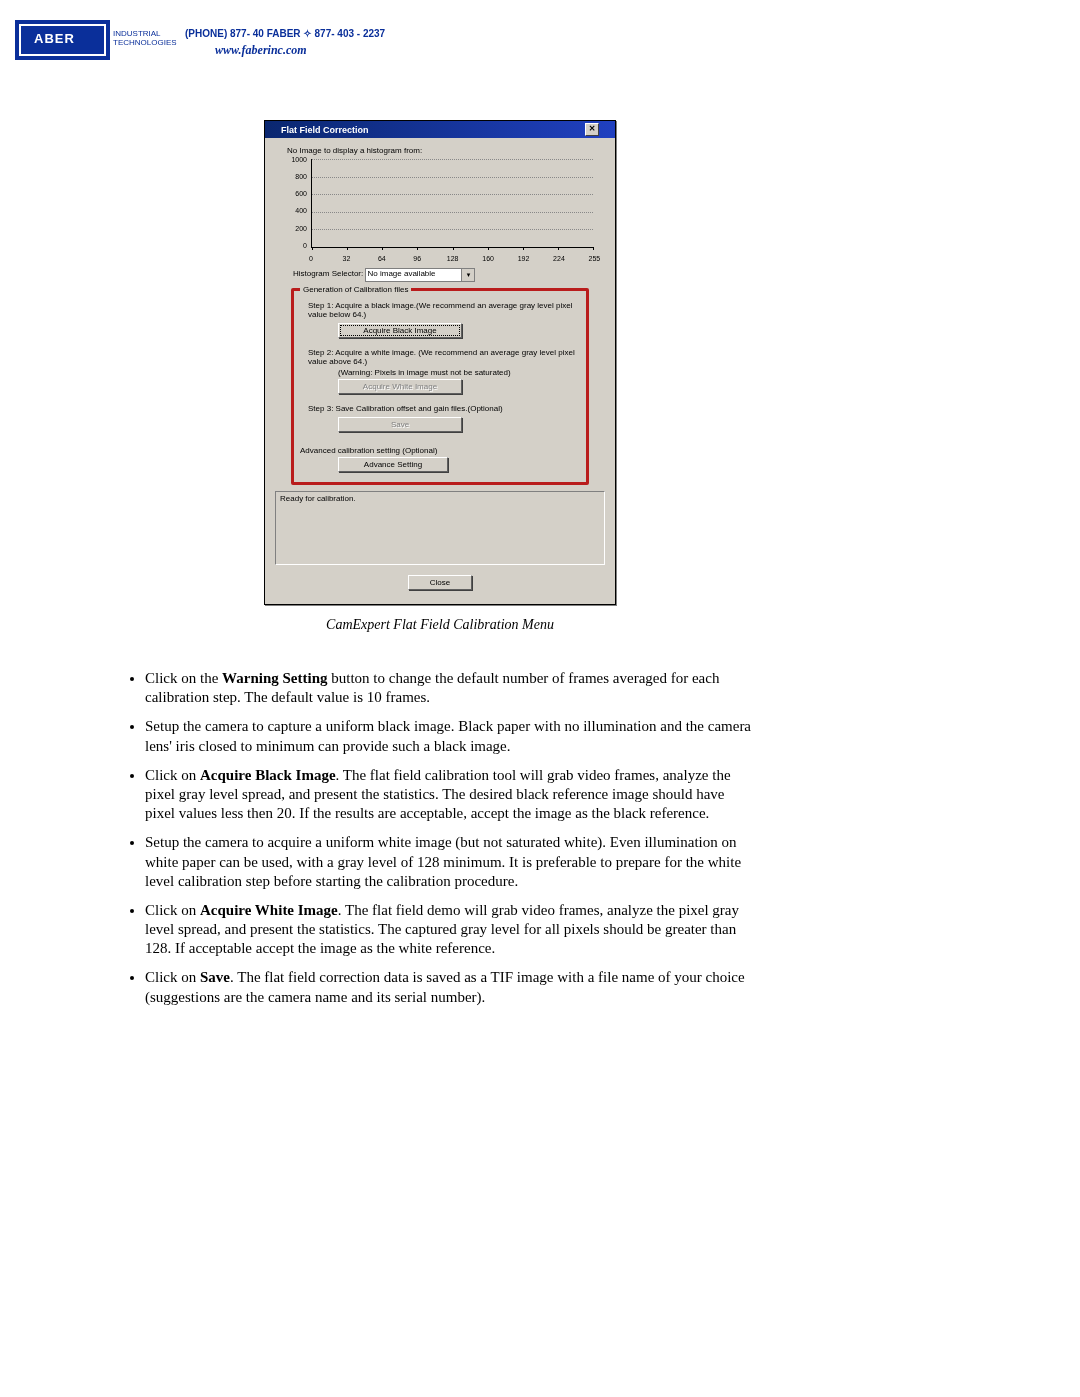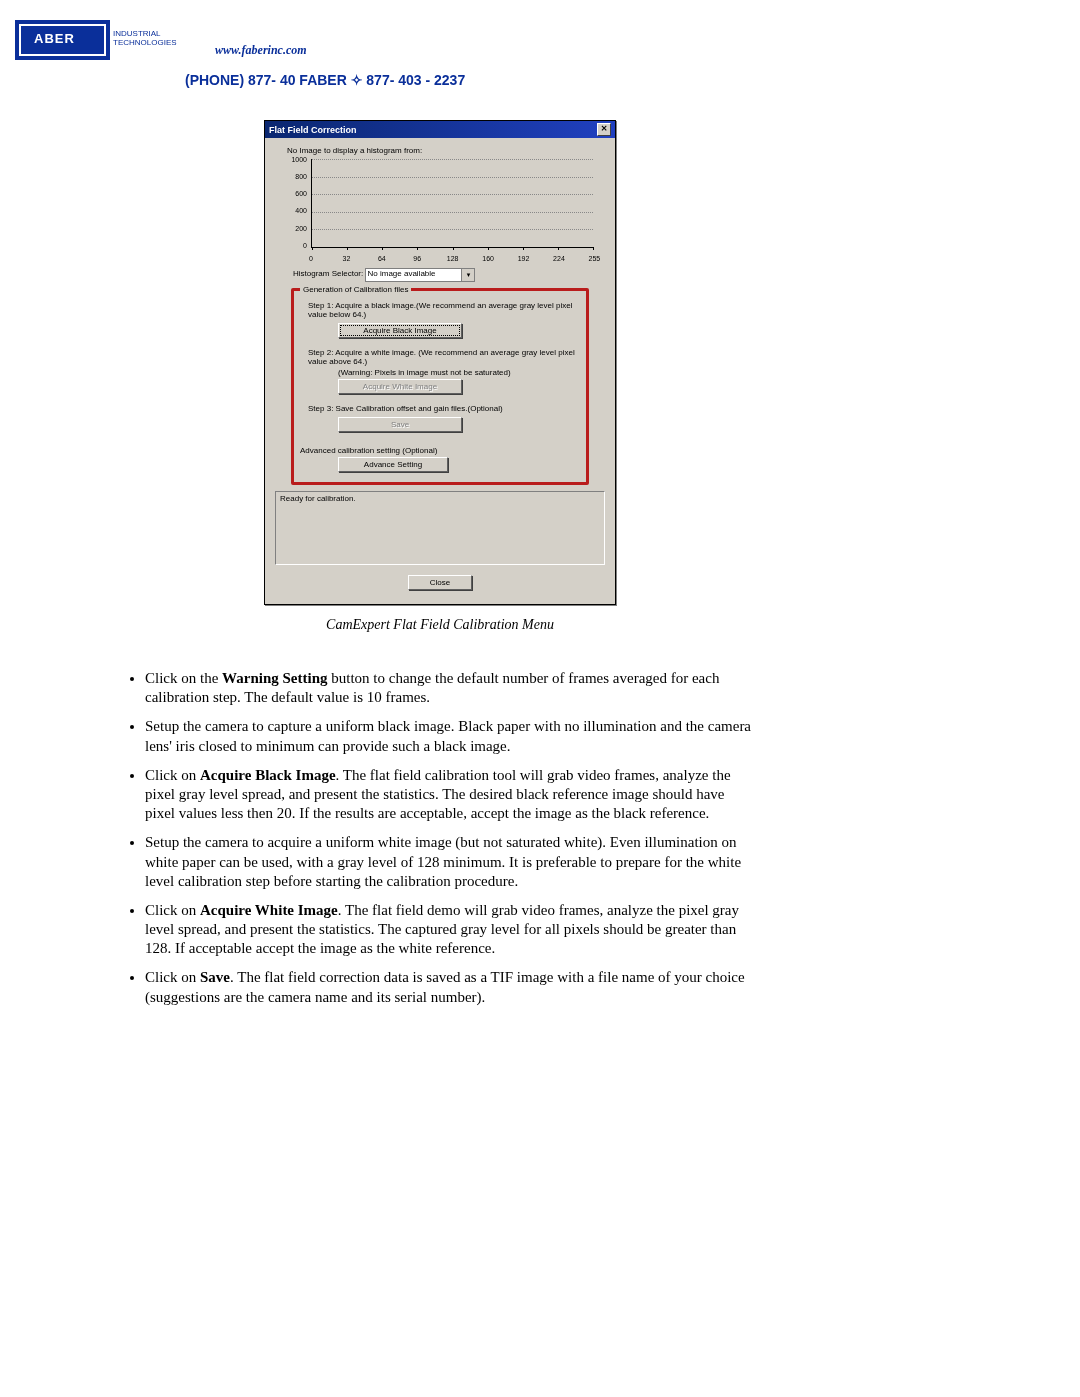--- a/index.html
+++ b/index.html
@@ -55,24 +55,23 @@
     font-family: Arial, sans-serif;
     font-size: 8px;
     color: #0a2f9a;
     line-height: 1.1;
   }
   .hdr-phone {
     position: absolute;
     left: 170px;
     top: 8px;
     font-family: Arial, sans-serif;
-    font-size: 14px;
+    font-size: 10px;
     font-weight: bold;
     color: #0a2f9a;
-    margin-top: 44px;
   }
   .hdr-url {
     position: absolute;
     left: 200px;
     top: 23px;
     font-family: "Times New Roman", serif;
     font-style: italic;
     font-weight: bold;
     font-size: 12px;
     color: #0a2f9a;
@@ -91,21 +90,21 @@
     font-family: Tahoma, Arial, sans-serif;
     font-size: 8px;
     text-align: left;
     box-shadow: 1px 1px 0 #808080;
   }
   .titlebar {
     background: linear-gradient(to right, #0a2770, #2040c0);
     color: #fff;
     font-weight: bold;
     font-size: 9px;
-    padding: 2px 4px;
+    padding: 2px 16px;
     display: flex;
     justify-content: space-between;
     align-items: center;
   }
   .titlebar .close {
     width: 12px; height: 11px;
     background: #d4d0c8;
     border: 1px solid #fff;
     border-right-color: #404040;
     border-bottom-color: #404040;

